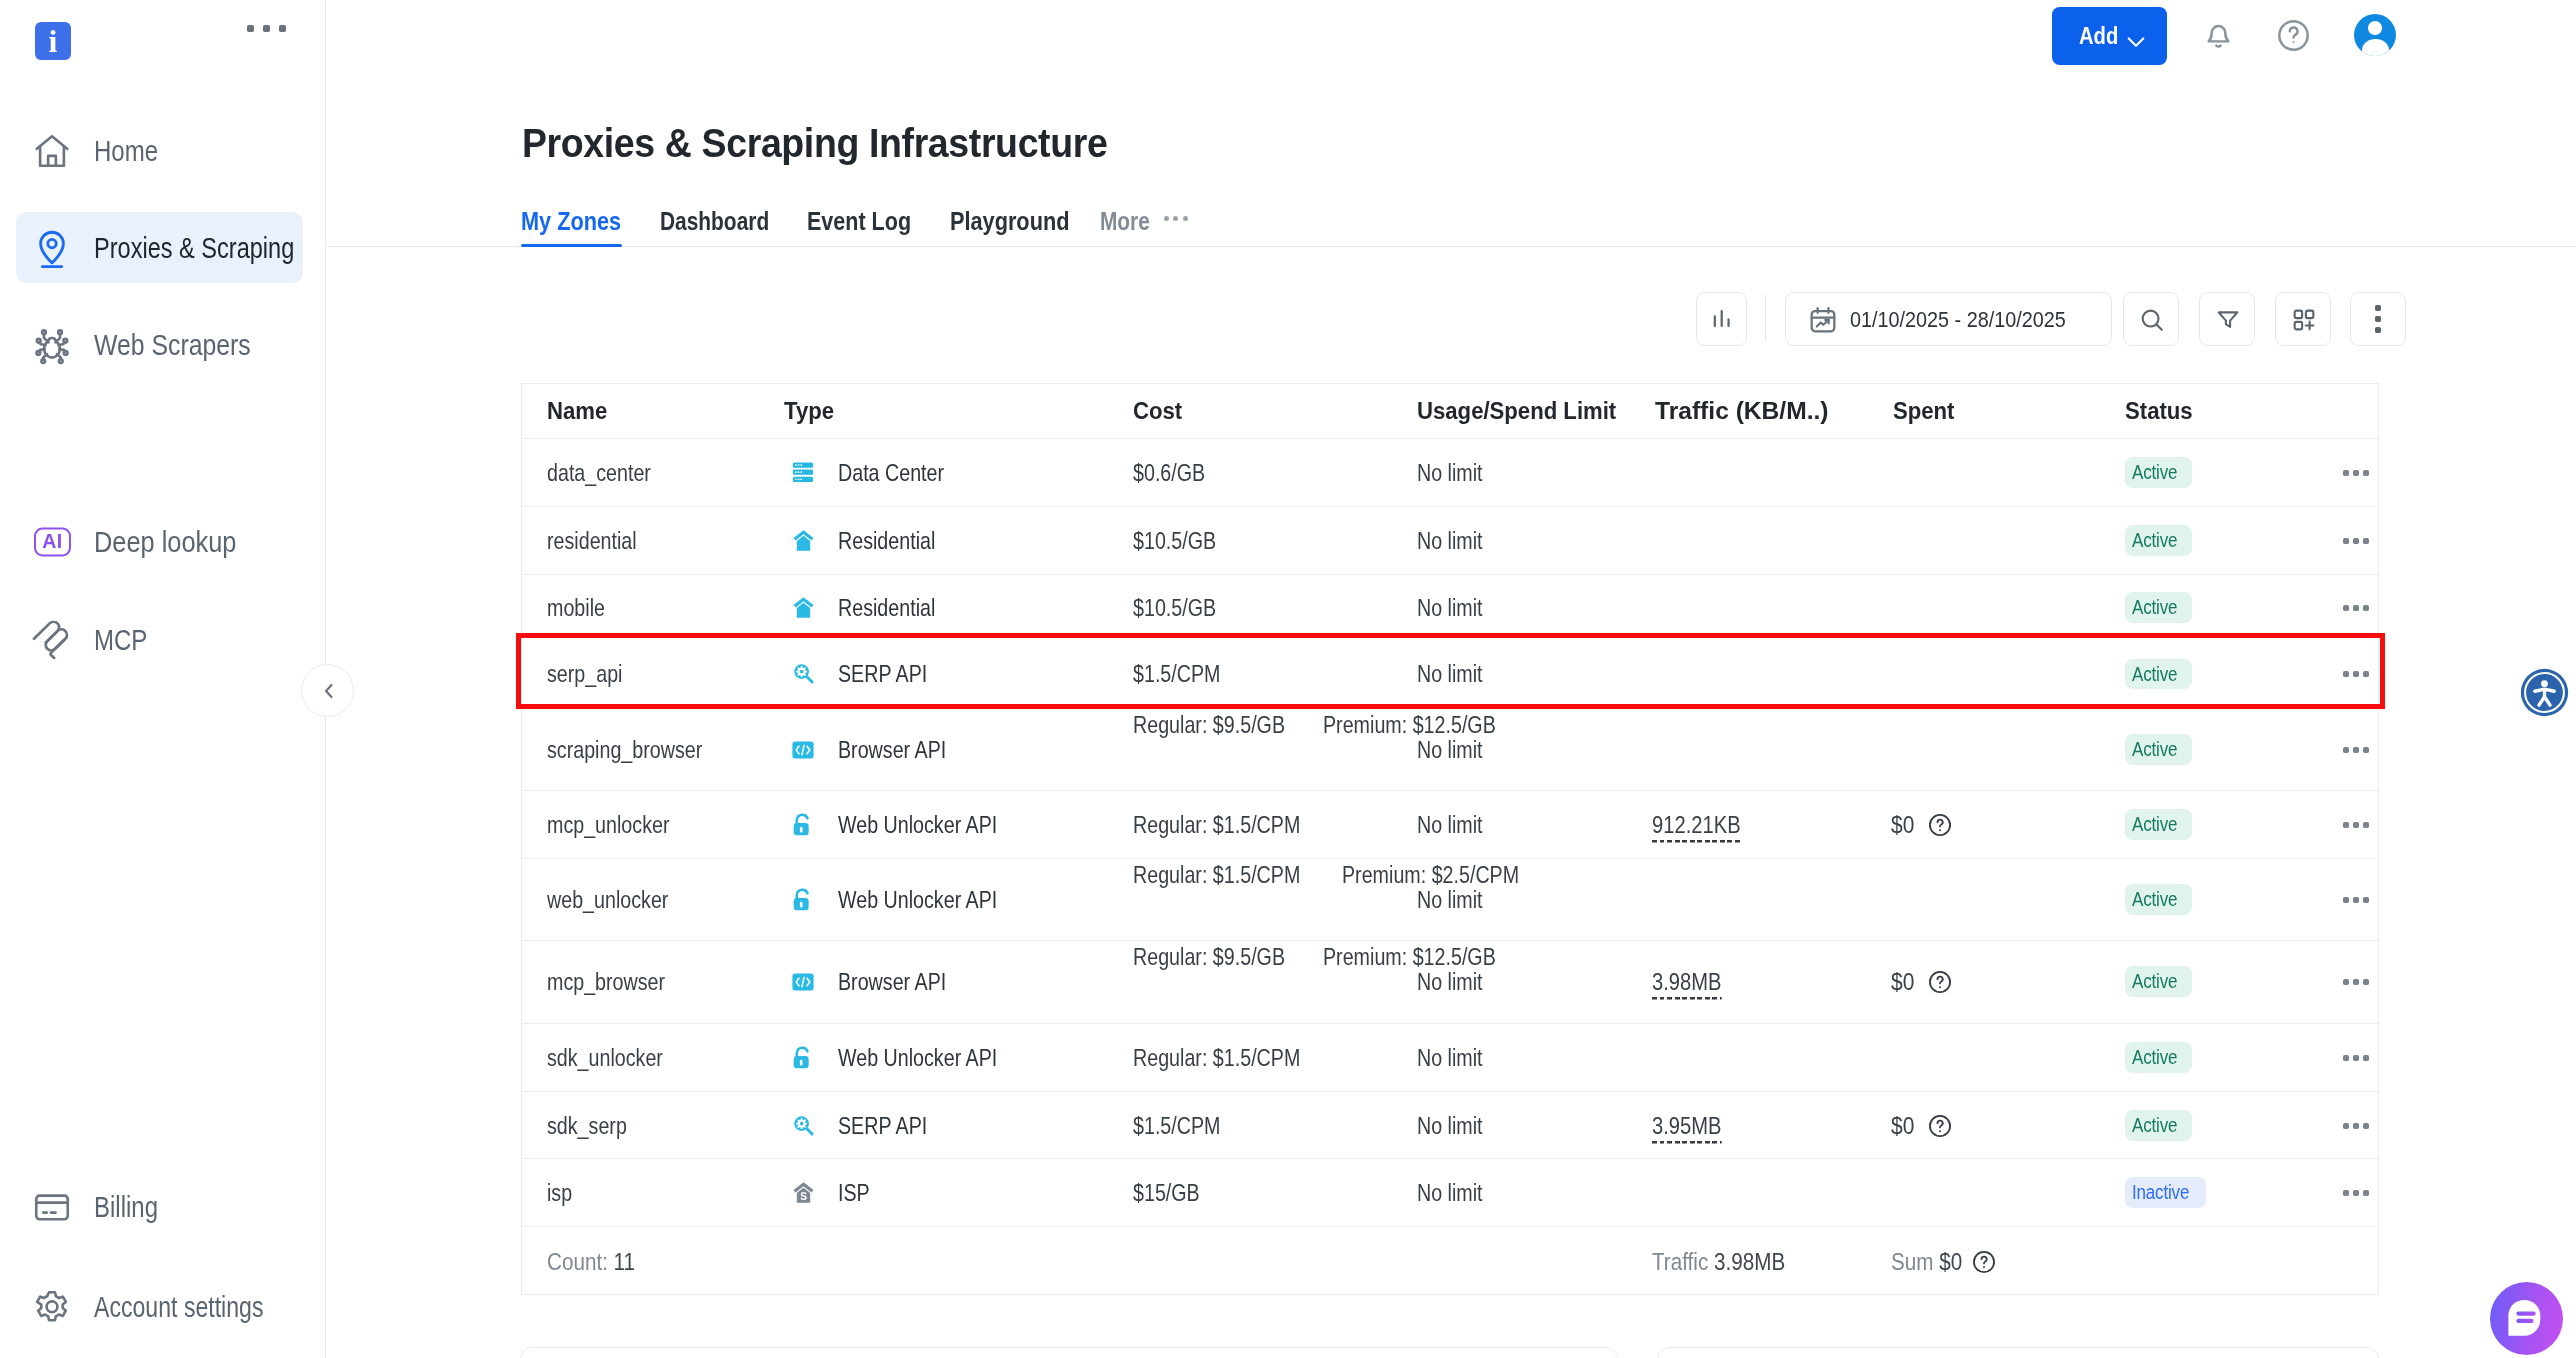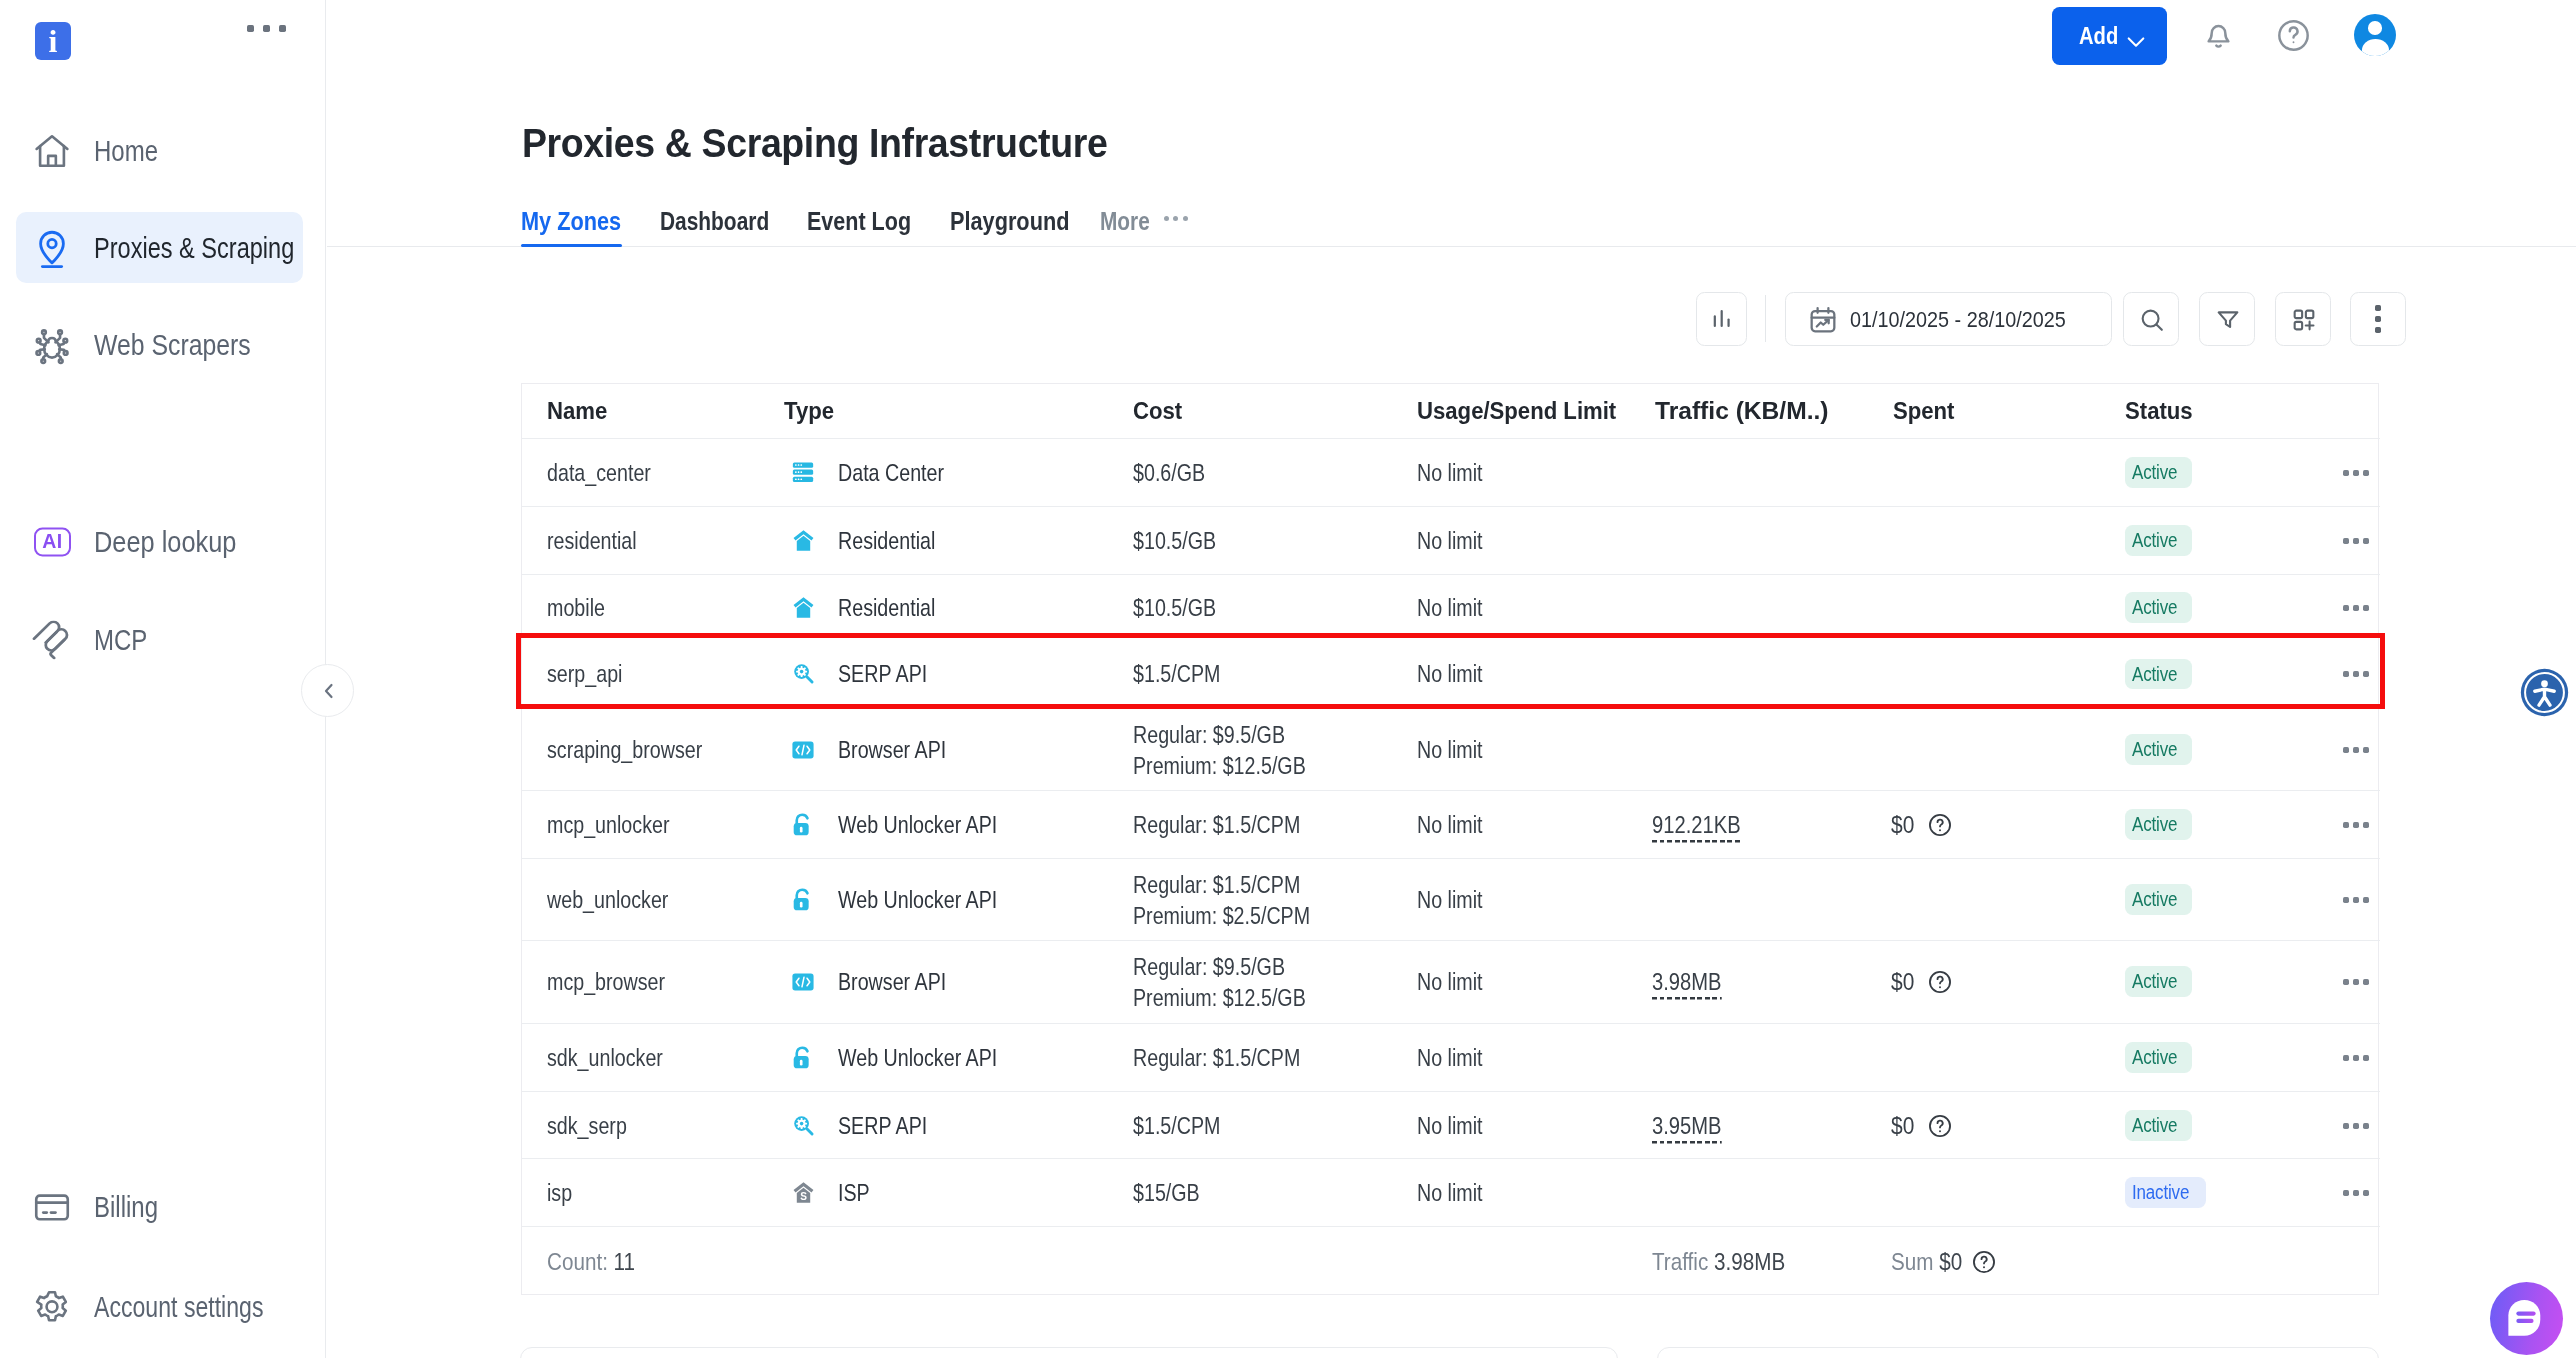--- a/index.html
+++ b/index.html
@@ -43,21 +43,21 @@
 .c-cost { left:611px; }
 .c-usage { left:895px; }
 .c-traffic { left:1130px; }
 .c-spent { left:1369px; }
 .c-status { left:1603px; }
 .c-kebab { left:1821px; }
 .hdr { font-weight:700; color:#22272e; font-size:24.6px; }
 .badge { display:inline-block; height:30.5px; line-height:30.5px; padding:0 6.8px; border-radius:7.6px; font-size:20px; letter-spacing:-0.2px; }
 .badge.on { background:#e1f3ed; color:#157a62; }
 .badge.off { background:#e4ecfc; color:#2e6bf0; }
-.twolines { display:flex; flex-direction:column; justify-content:center; align-items:flex-start; }
+.twolines { display:flex; flex-direction:row; justify-content:center; align-items:flex-start; }
 .twolines div { line-height:31px; }
 .dashu { padding-bottom:5.1px; background-image:repeating-linear-gradient(90deg,#343a40 0 6px,transparent 6px 9.2px); background-position:0 100%; background-size:100% 2.5px; background-repeat:no-repeat; }
 .kebab { display:flex; gap:4.2px; }
 .kebab i { width:6px; height:6px; border-radius:1.7px; background:#7a828c; }
 #redbox { position:absolute; left:516px; top:633px; width:1869px; height:76px; border:5.1px solid #f50d0d; z-index:5; }
 
 
 .graytx { color:#7e8792; }
 .darktx { color:#3f464e; }
 

